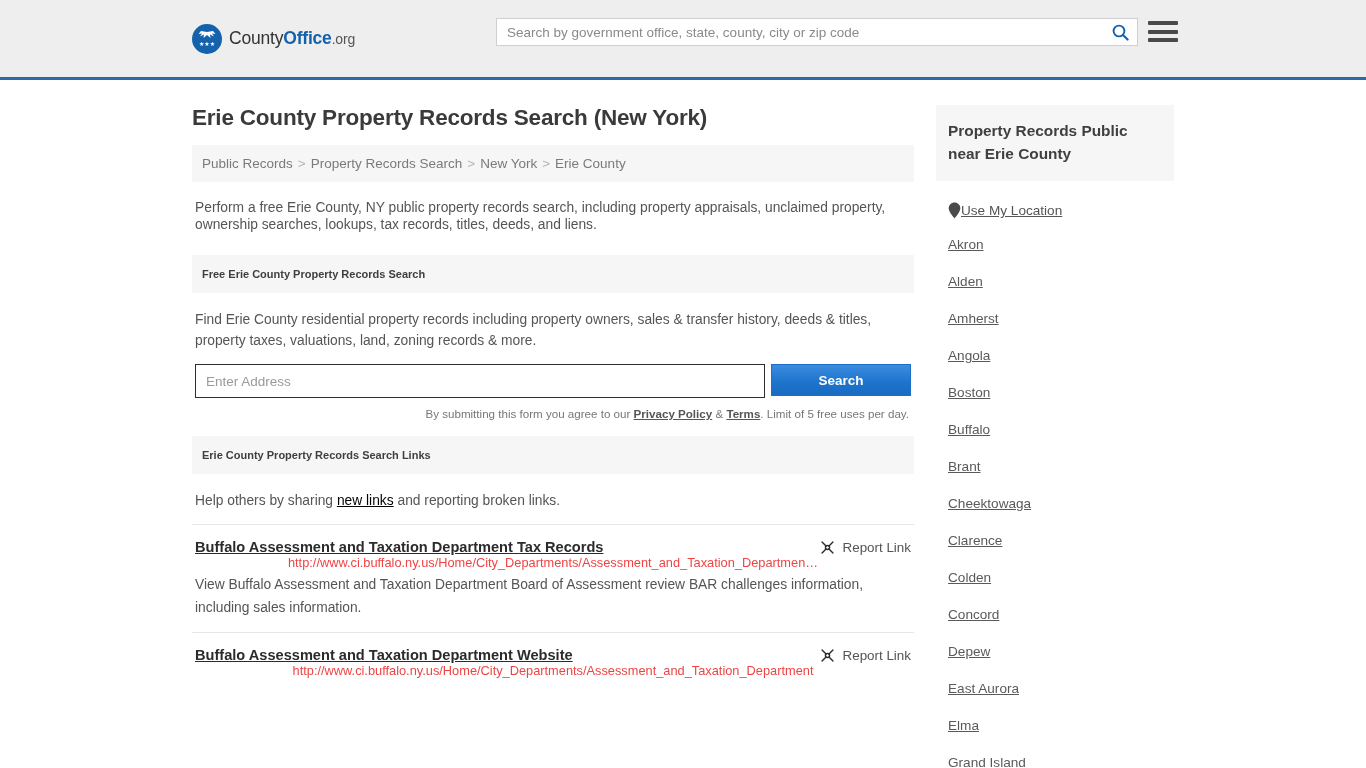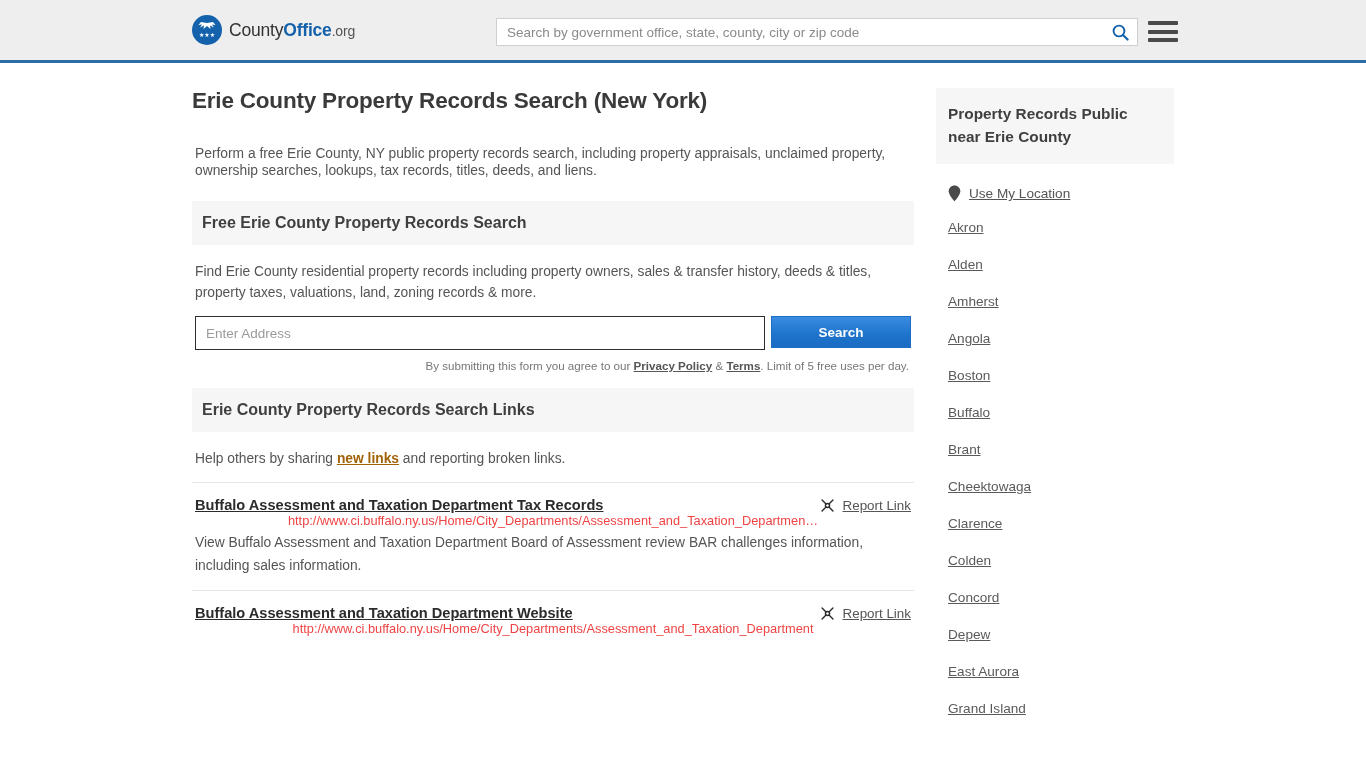--- a/index.html
+++ b/index.html
@@ -7,21 +7,21 @@
     margin: 0; padding: 0;
     width: 1366px; height: 768px;
     overflow: hidden;
     background: #ffffff;
     font-family: "Liberation Sans", sans-serif;
     color: #444444;
   }
 
   
   .site-header {
-    height: 63px;
+    height: 80px;
     background: #eeeeee;
     border-bottom: 3px solid #2a6ba8;
     display: flex;
     align-items: center;
     position: relative;
   }
   .logo-wrap {
     display: flex;
     align-items: center;
     margin-left: 192px;
@@ -134,37 +134,37 @@
   .intro {
     font-size: 13.8px;
     line-height: 17px;
     color: #555555;
     padding: 17px 3px 6px 3px;
   }
 
   .section-head {
     background: #f6f6f6;
     padding: 13px 10px;
-    font-size: 16px;
+    font-size: 11px;
     font-weight: bold;
     color: #3f3f3f;
     margin-top: 16px;
   }
 
   .section-body { padding: 16px 3px 0 3px; }
   .section-body p {
     margin: 0 0 13px 0;
     font-size: 13.8px;
     line-height: 21px;
     color: #555555;
   }
   .section-body p a {
-    color: #a16207;
+    color: #000000;
     text-decoration: underline;
-    font-weight: bold;
+    font-weight: normal;
   }
 
   
   .addr-form {
     display: flex;
     margin-top: 10px;
     gap: 0;
   }
   .addr-input {
     width: 574px;
@@ -218,21 +218,20 @@
   }
   .report-link {
     display: flex;
     align-items: center;
     gap: 8px;
     font-size: 13.4px;
     color: #555555;
     white-space: nowrap;
     cursor: pointer;
     padding-top: 1px;
-    text-decoration: underline;
   }
   .unlink-icon { display: block; }
   .result-url {
     font-size: 12.8px;
     color: #ef4444;
     margin-top: 0;
     word-break: break-all;
     text-align: center;
   }
   .result-desc {
@@ -249,21 +248,20 @@
     font-size: 15.4px;
     font-weight: bold;
     color: #3f3f3f;
     line-height: 23px;
     margin-top: 25px;
   }
   .side-list { padding: 0 12px; }
   .use-location {
     display: flex;
     align-items: center;
-    gap: 8px;
     margin-top: 21px;
     margin-bottom: 7px;
     cursor: pointer;
   }
   .pin-icon { flex: 0 0 auto; color: #4a4a4a; display: block; }
   .use-location-label {
     font-size: 13.6px;
     color: #555555;
     text-decoration: underline;
   }
@@ -307,20 +305,23 @@
   </div>
 </div>
 
 <div class="page">
   <div class="columns">
 
     <div class="main-col">
 
       <h1 class="page-title">Erie County Property Records Search (New York)</h1>
 
+      <div class="breadcrumb">
+        <a href="#">Public Records</a><span class="sep">&gt;</span><a href="#">Property Records Search</a><span class="sep">&gt;</span><a href="#">New York</a><span class="sep">&gt;</span><a href="#">Erie County</a>
+      </div>
 
       <div class="intro">Perform a free Erie County, NY public property records search, including property appraisals, unclaimed property, ownership searches, lookups, tax records, titles, deeds, and liens.</div>
 
       <div class="section-head">Free Erie County Property Records Search</div>
 
       <div class="section-body">
         <p>Find Erie County residential property records including property owners, sales &amp; transfer history, deeds &amp; titles, property taxes, valuations, land, zoning records &amp; more.</p>
 
         <div class="addr-form">
           <input class="addr-input" type="text" placeholder="Enter Address" style="">
@@ -386,19 +387,20 @@
             <a class="city-link" href="#">Angola</a>
             <a class="city-link" href="#">Boston</a>
             <a class="city-link" href="#">Buffalo</a>
             <a class="city-link" href="#">Brant</a>
             <a class="city-link" href="#">Cheektowaga</a>
             <a class="city-link" href="#">Clarence</a>
             <a class="city-link" href="#">Colden</a>
             <a class="city-link" href="#">Concord</a>
             <a class="city-link" href="#">Depew</a>
             <a class="city-link" href="#">East Aurora</a>
+            <a class="city-link" href="#">Elma</a>
             <a class="city-link" href="#">Grand Island</a>
           </div>
       </div>
     </div>
 
   </div>
 </div>
 
 </body></html>

